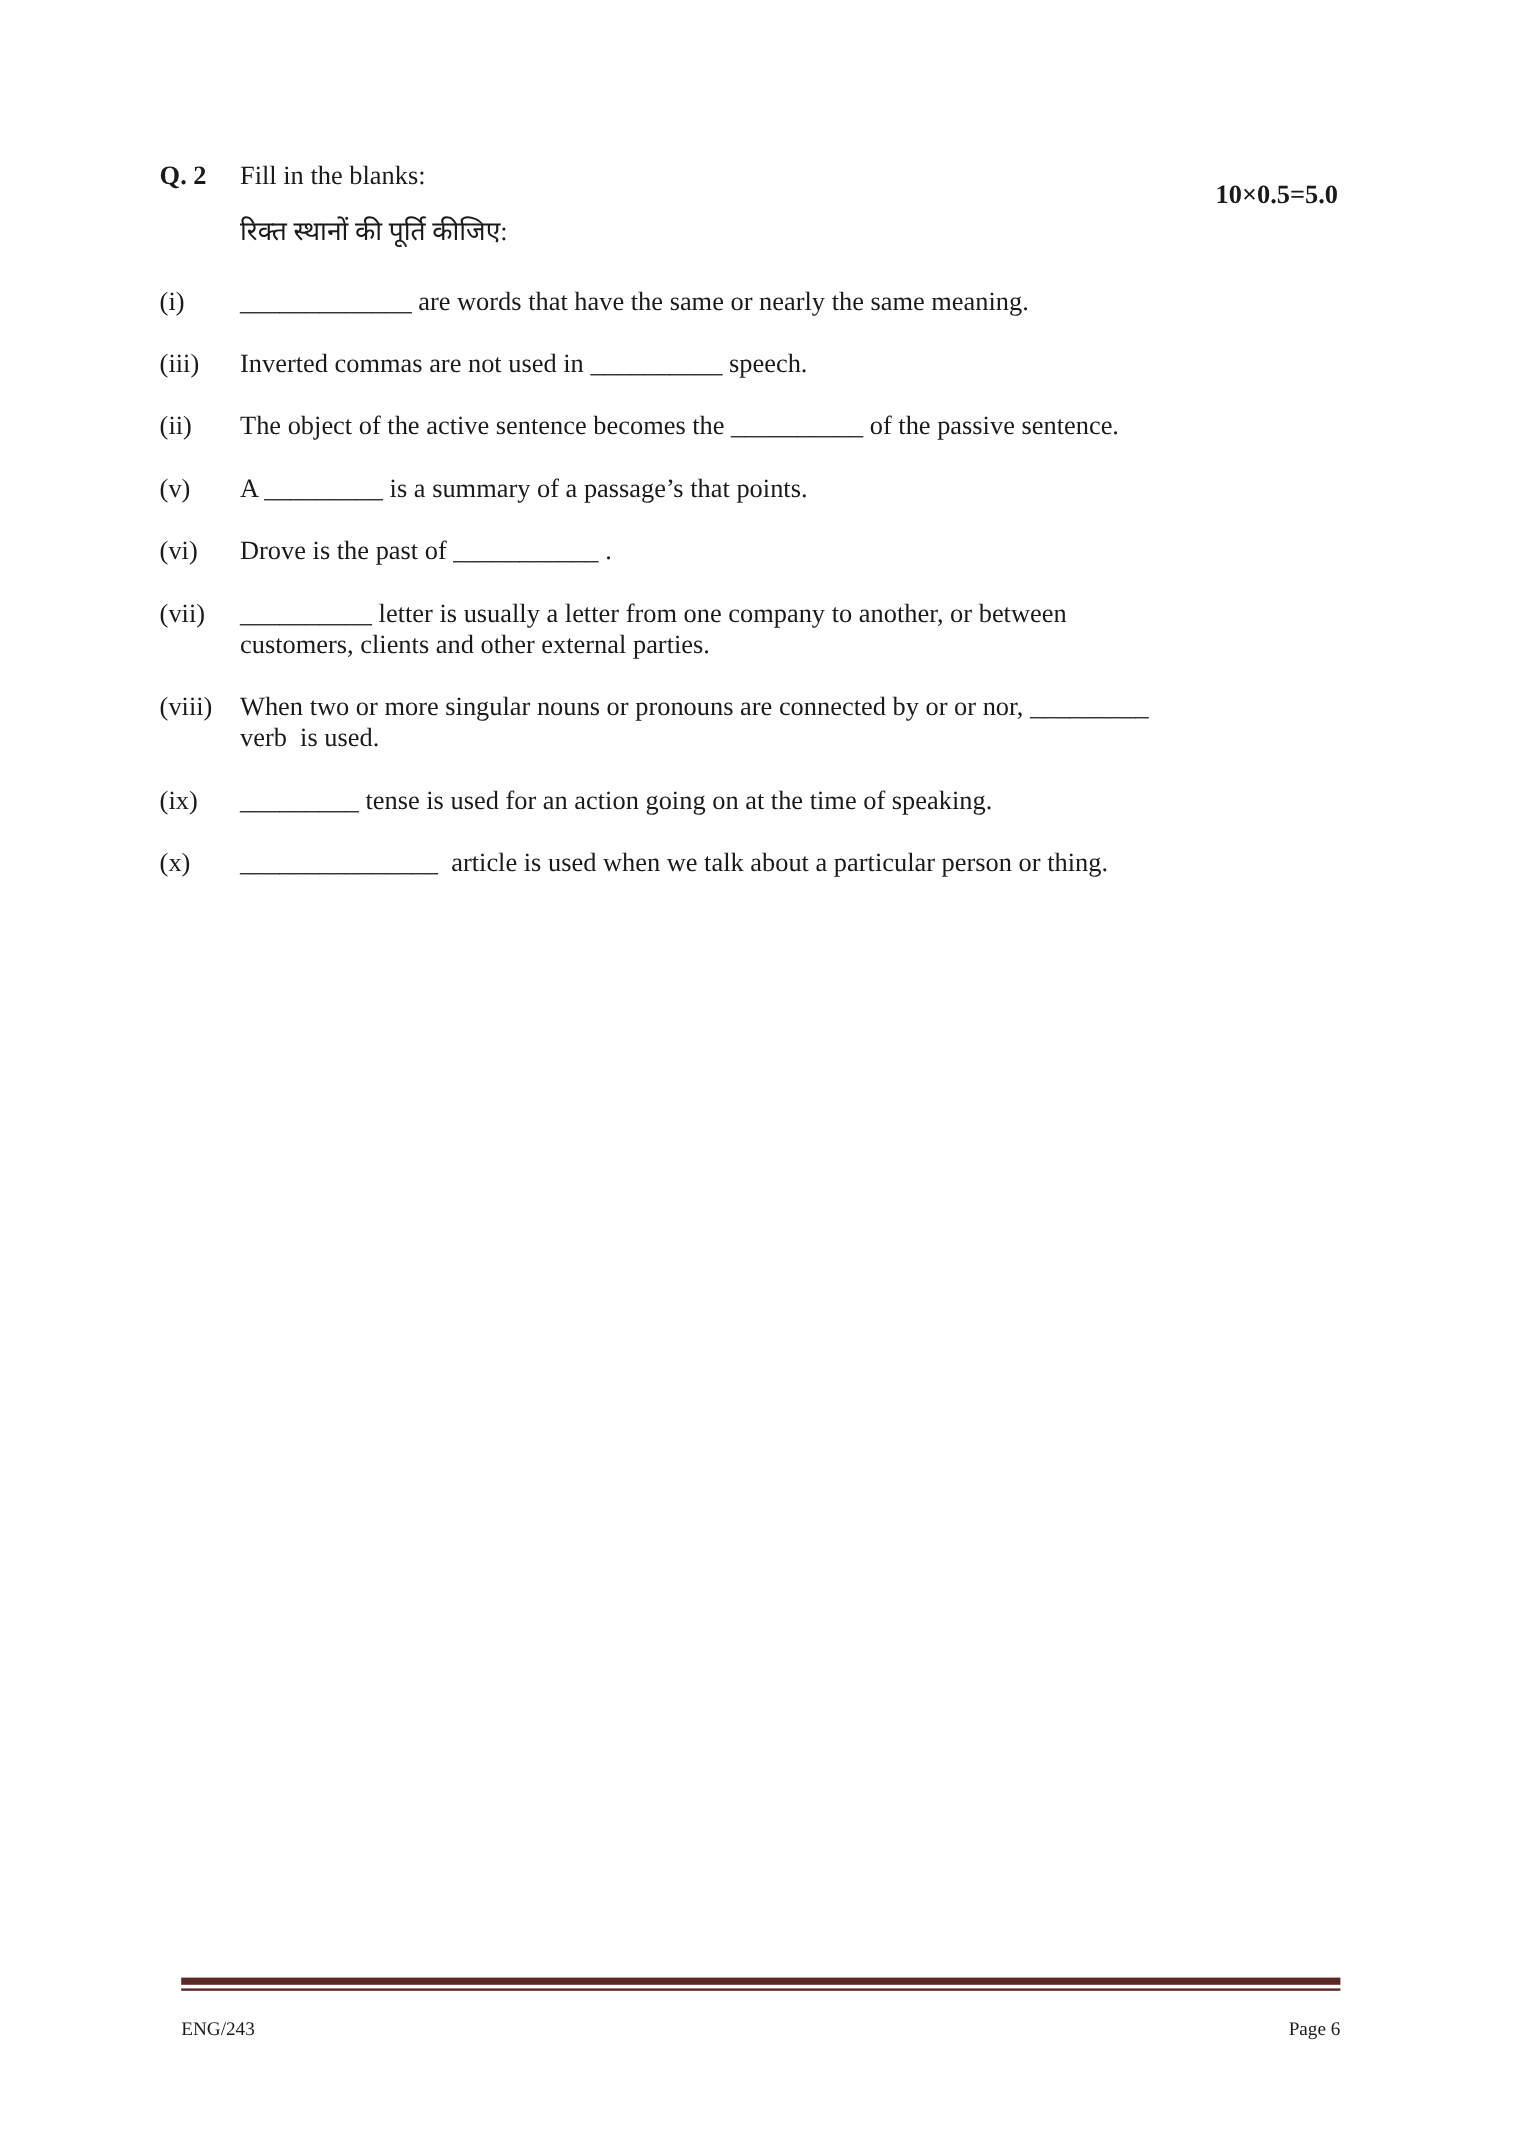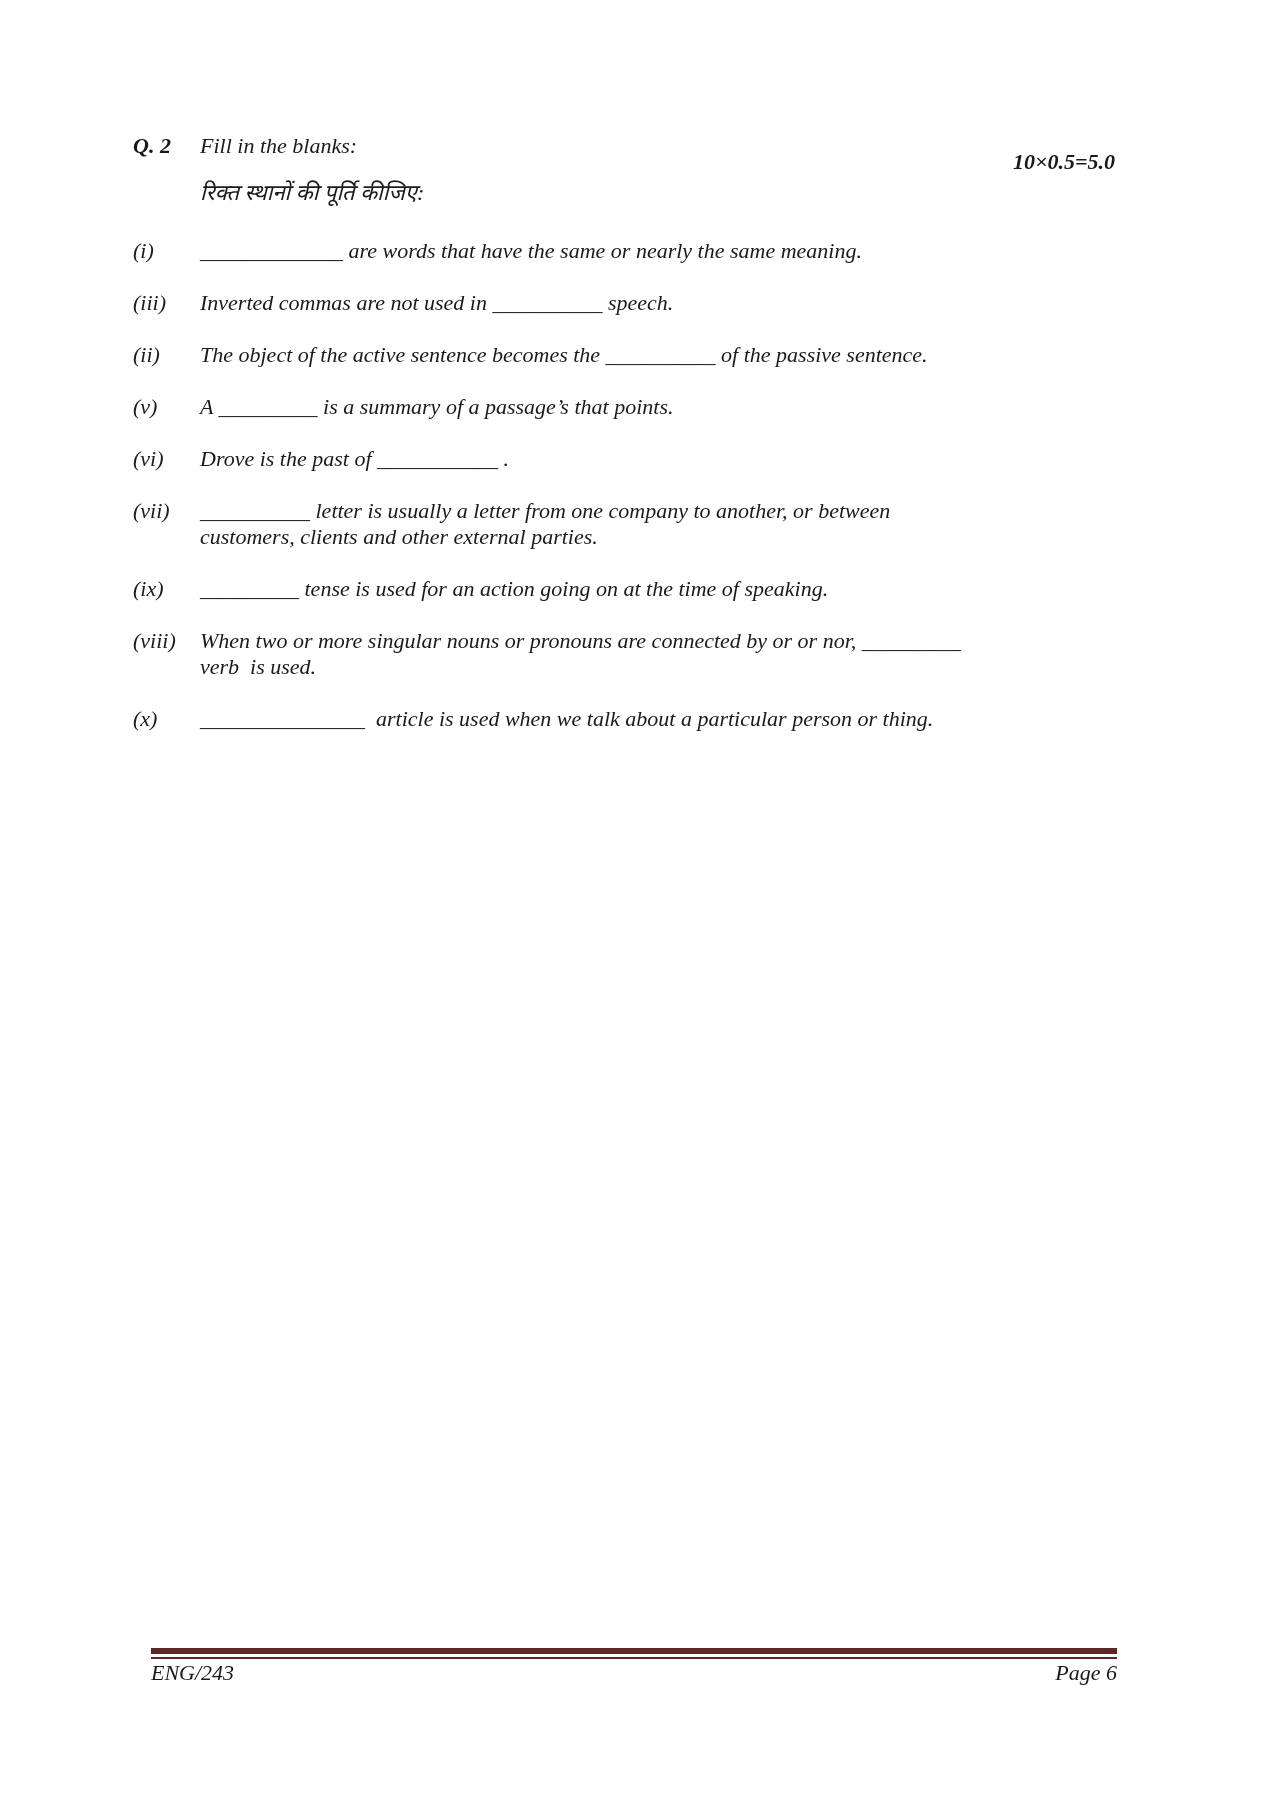--- a/index.html
+++ b/index.html
@@ -10,21 +10,20 @@
   .page {
     position: relative;
     width: 1269px;
     height: 1795px;
     background: #ffffff;
     color: #1a1a1a;
     font-family: "Liberation Serif", "DejaVu Serif", serif;
     font-size: 22px;
     line-height: 26px;
     overflow: hidden;
-    font-style: italic;
   }
   .content {
     position: absolute;
     left: 133px;
     top: 133px;
     width: 982px;
   }
   .q-header {
     display: flex;
     align-items: flex-start;
@@ -79,22 +78,22 @@
     background: #5c2826;
   }
   .footer-rule-thin {
     height: 2px;
     background: #5c2826;
     margin-top: 3px;
   }
   .footer-text {
     display: flex;
     justify-content: space-between;
-    margin-top: 1px;
-    font-size: 22px;
+    margin-top: 20px;
+    font-size: 16px;
   }
 </style>
 </head>
 <body>
 
 <div class="page">
   <div class="content">
 
     <div class="q-header">
       <span class="q-num">Q. 2</span>
@@ -125,27 +124,27 @@
       <div class="item">
         <span class="item-label">(vi)</span>
         <span class="item-text">Drove is the past of ___________ .</span>
       </div>
       <div class="item">
         <span class="item-label">(vii)</span>
         <span class="item-text">__________ letter is usually a letter from one company to another, or between
 customers, clients and other external parties.</span>
       </div>
       <div class="item">
-        <span class="item-label">(ix)</span>
-        <span class="item-text">_________ tense is used for an action going on at the time of speaking.</span>
-      </div>
-      <div class="item">
         <span class="item-label">(viii)</span>
         <span class="item-text">When two or more singular nouns or pronouns are connected by or or nor, _________
 verb  is used.</span>
+      </div>
+      <div class="item">
+        <span class="item-label">(ix)</span>
+        <span class="item-text">_________ tense is used for an action going on at the time of speaking.</span>
       </div>
       <div class="item">
         <span class="item-label">(x)</span>
         <span class="item-text">_______________  article is used when we talk about a particular person or thing.</span>
       </div>
     </div>
 
   </div>
 
   <div class="footer">

